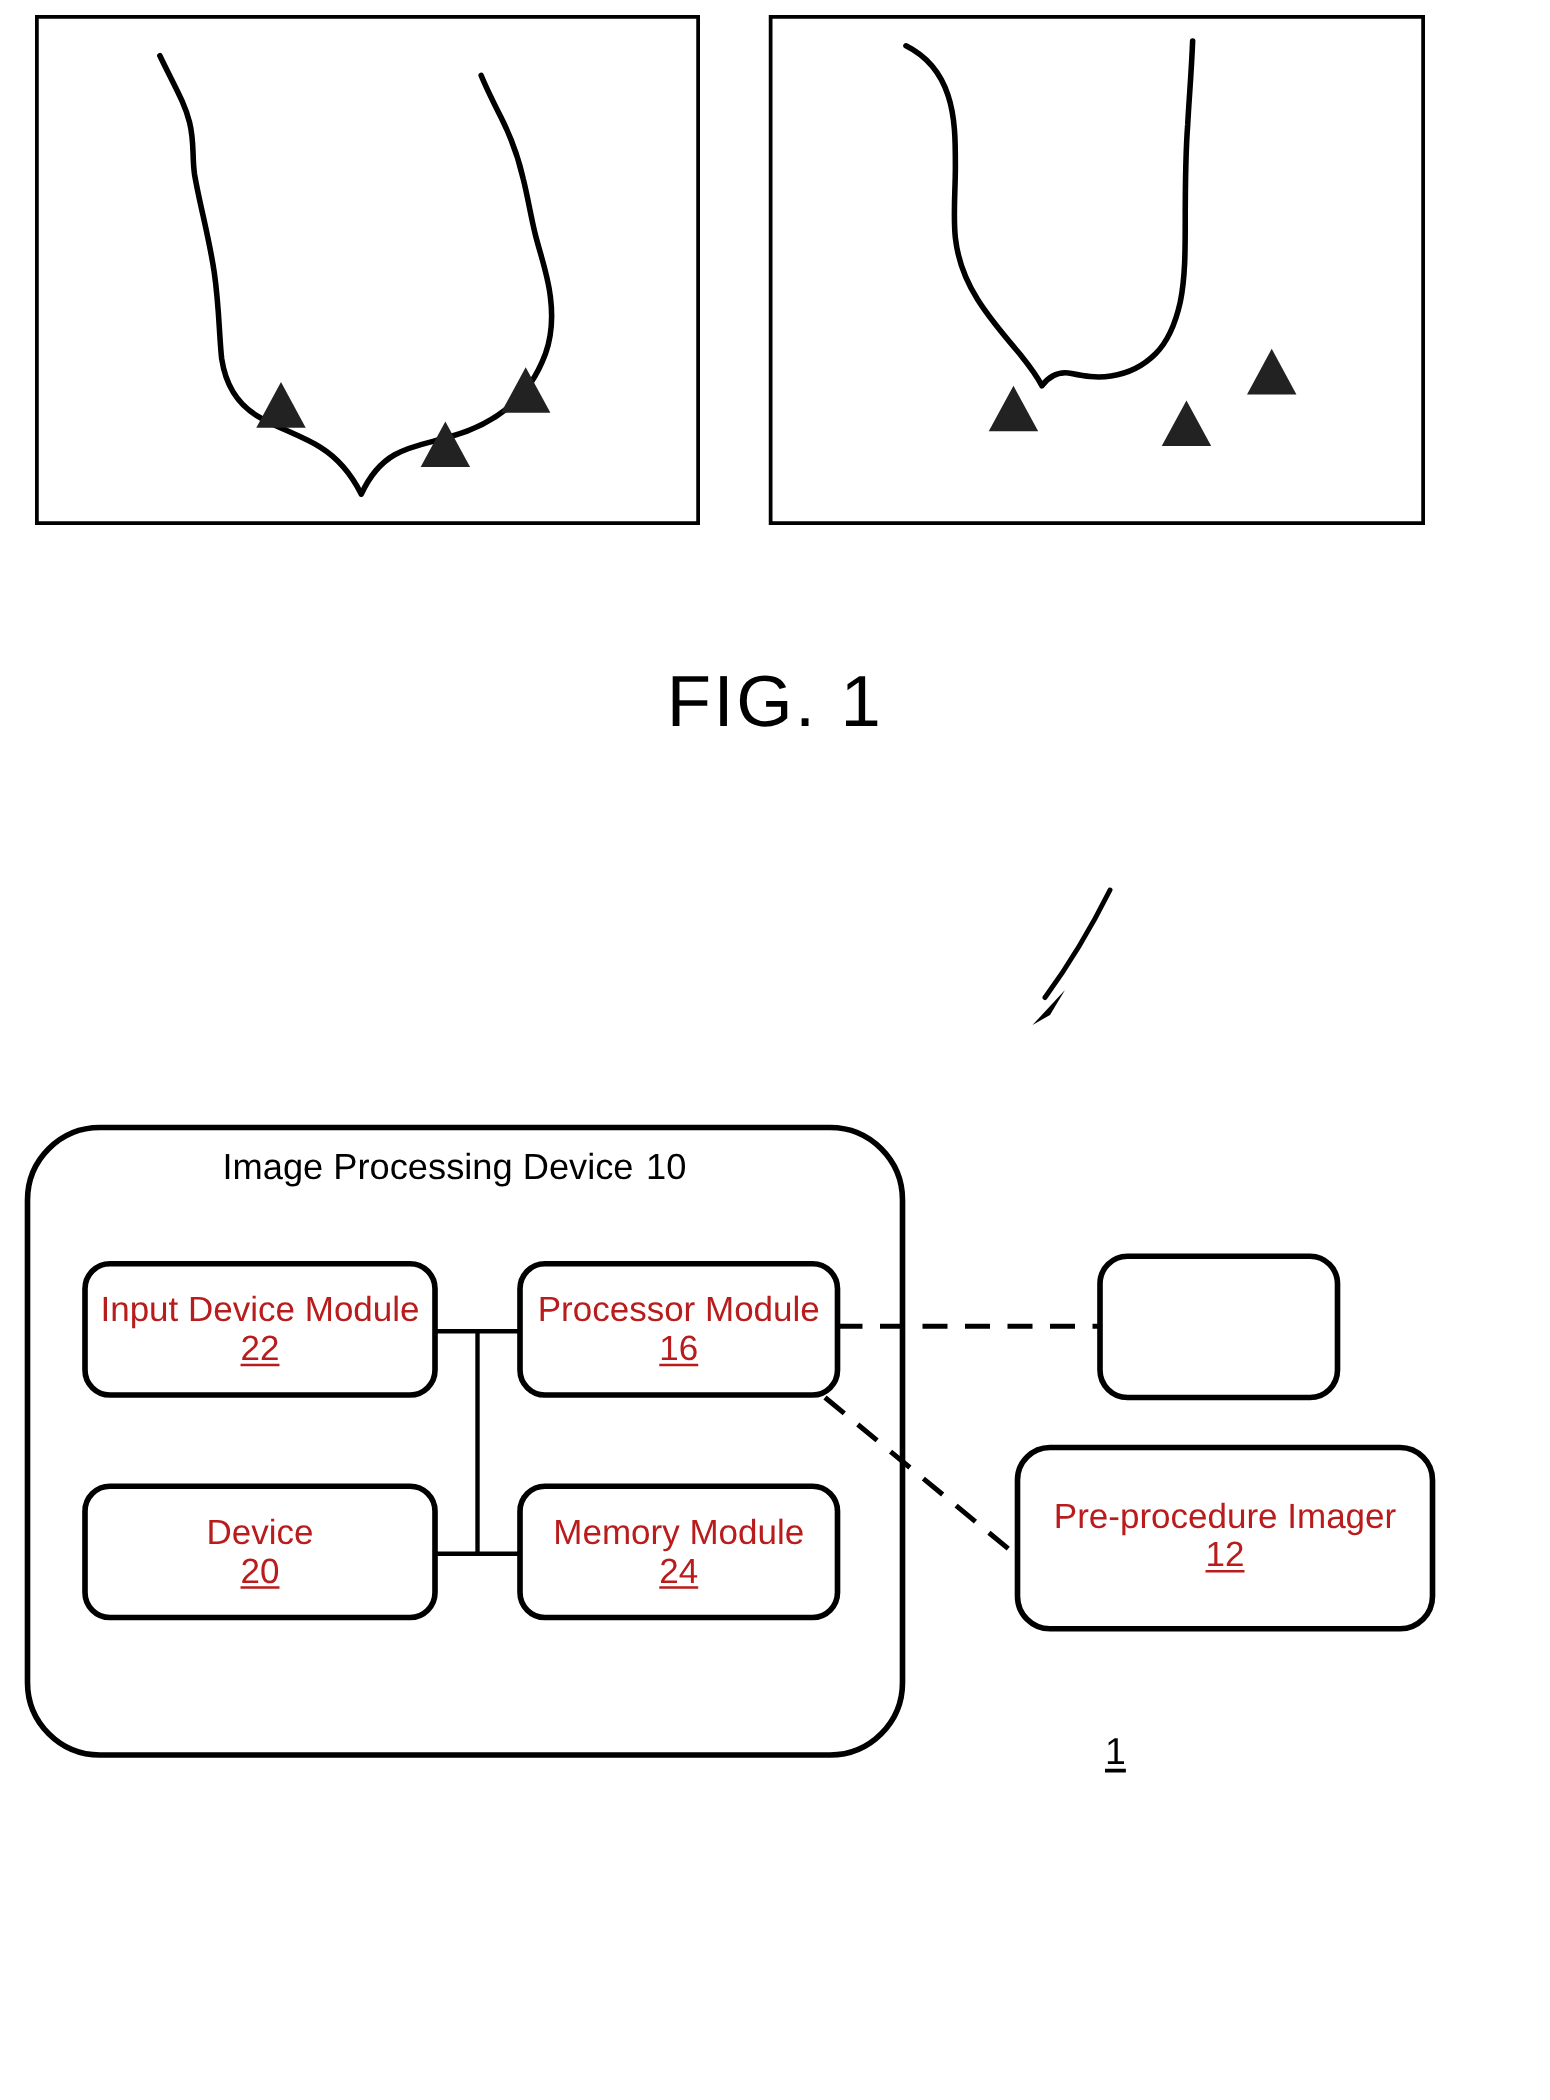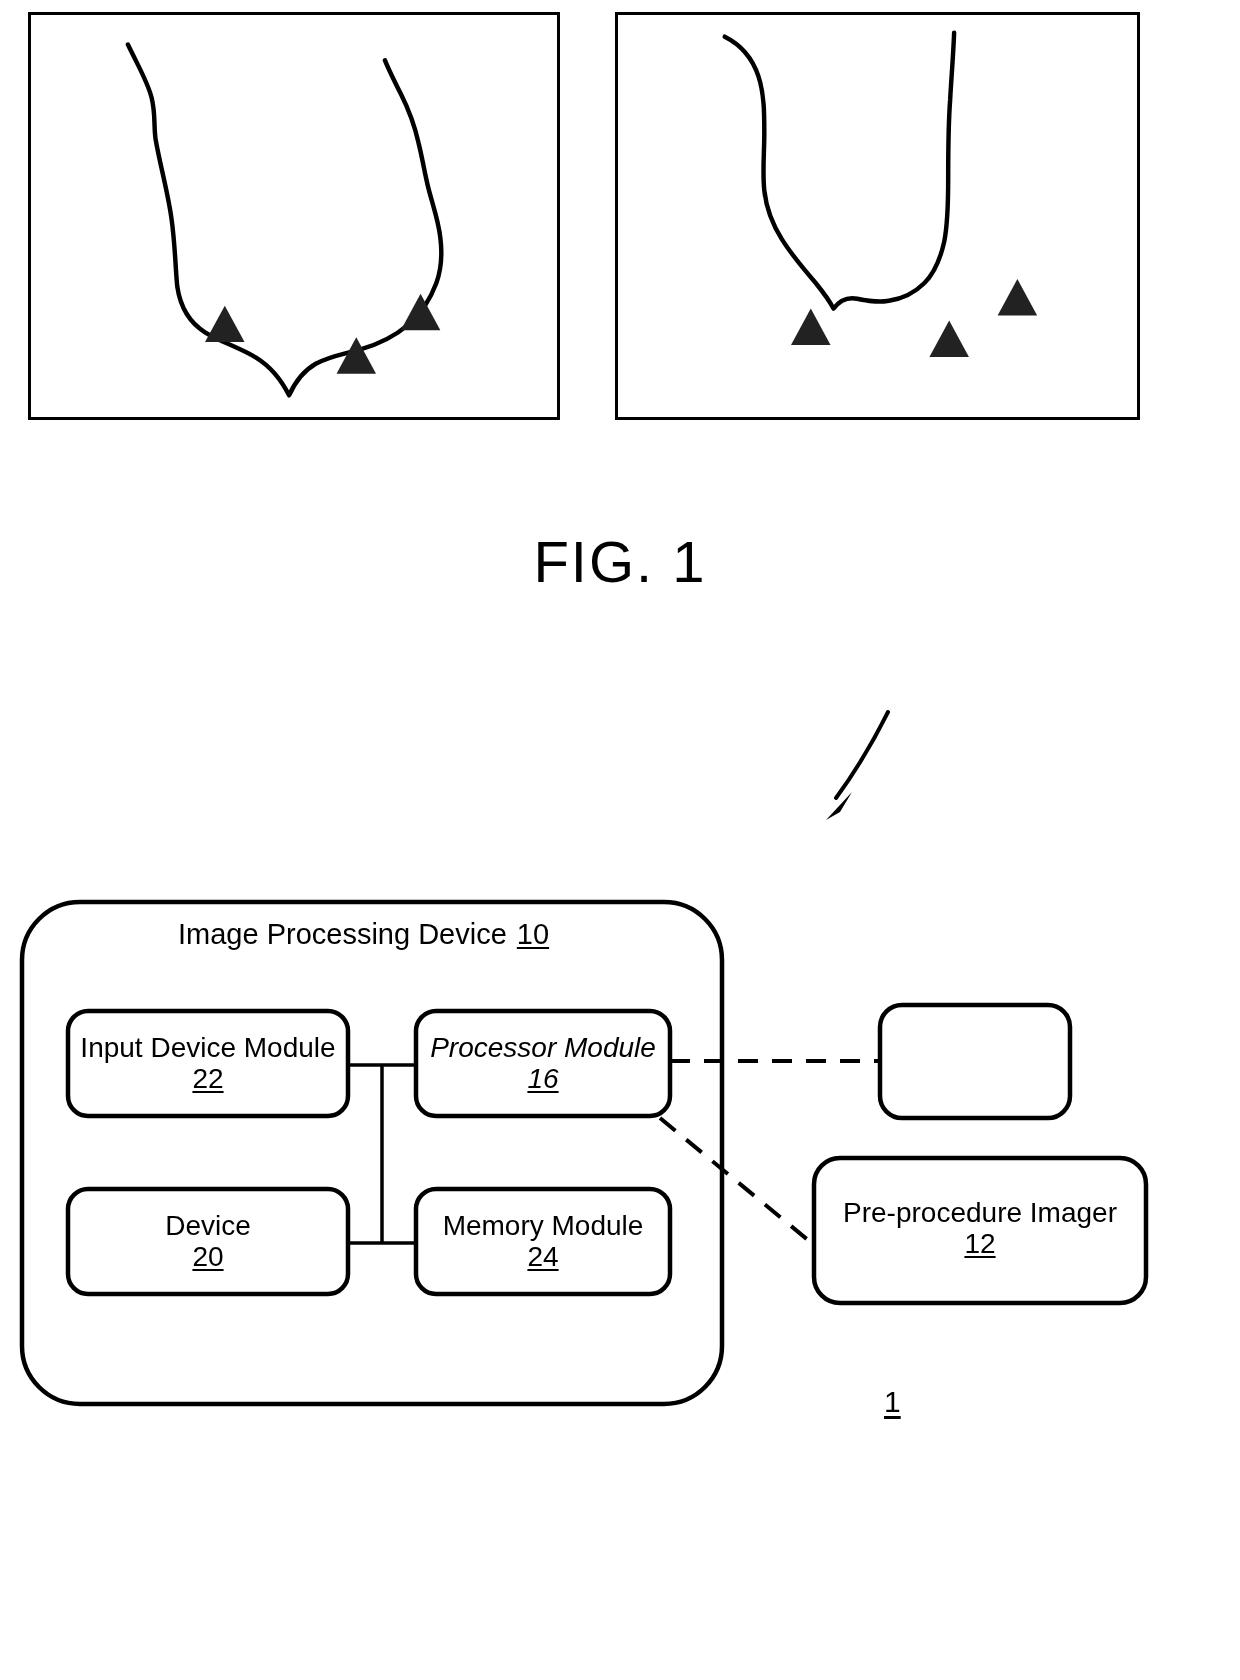--- a/index.html
+++ b/index.html
@@ -67,39 +67,38 @@
     left: 0; top: 0;
     width: 1240px;
     height: 940px;
   }
 
   
   .boxlabel {
     position: absolute;
     text-align: center;
     font-family: "Liberation Sans", sans-serif;
-    color: #000000;
+    color: #b91c1c;
     line-height: 1.12;
     white-space: nowrap;
   }
   .boxlabel .l1 { display:block; font-size: 28px; }
   .boxlabel .num {
     display: block;
     font-size: 28px;
     text-decoration: underline;
     text-underline-offset: 3px;
   }
 
   .title-label {
     position: absolute;
     font-size: 29px;
     white-space: nowrap;
   }
   .title-label .num {
-    text-decoration: underline;
     text-underline-offset: 3px;
     margin-left: 10px;
   }
 
   .ref-one {
     position: absolute;
     font-size: 30px;
     text-decoration: underline;
     text-underline-offset: 4px;
   }
@@ -192,21 +191,21 @@
 
     <div class="title-label" style="left:178px; top:278px;">
       <span>Image Processing Device</span><span class="num">10</span>
     </div>
 
     <div class="boxlabel" style="left:68px; top:392px; width:280px;">
       <span class="l1">Input Device Module</span>
       <span class="num">22</span>
     </div>
 
-    <div class="boxlabel" style="left:416px; top:392px; width:254px;font-style:italic;">
+    <div class="boxlabel" style="left:416px; top:392px; width:254px;">
       <span class="l1">Processor Module</span>
       <span class="num">16</span>
     </div>
 
     <div class="boxlabel" style="left:68px; top:570px; width:280px;">
       <span class="l1">Device</span>
       <span class="num">20</span>
     </div>
 
     <div class="boxlabel" style="left:416px; top:570px; width:254px;">

